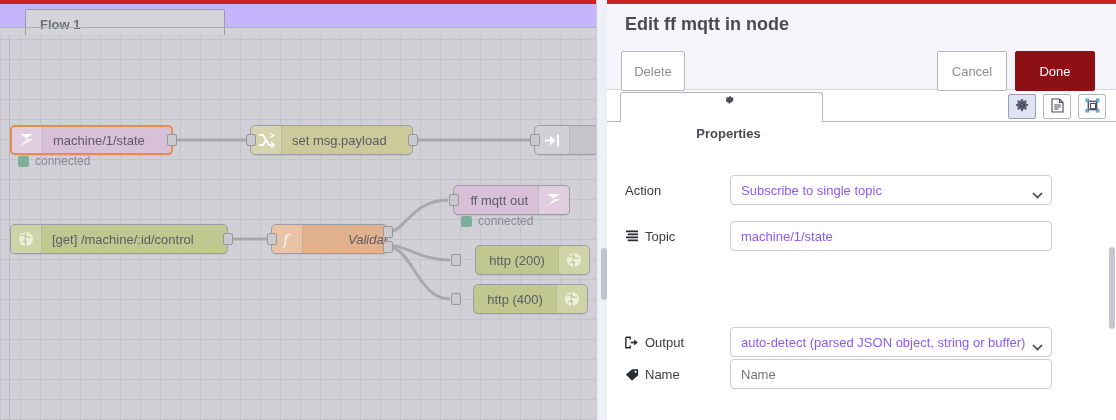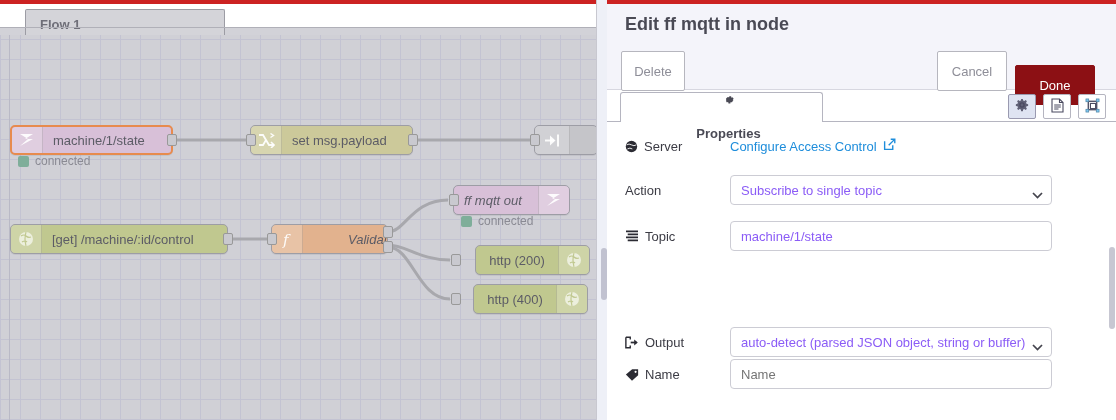--- a/index.html
+++ b/index.html
@@ -11,21 +11,21 @@
   }
   #app{position:relative;width:1116px;height:420px;}
 
   
   #canvas-area{
     position:absolute;left:0;top:0;width:600px;height:420px;
     overflow:hidden;background:#d2d2d8;
   }
   #tabbar{
     position:absolute;left:0;top:0;width:600px;height:28px;
-    background:#ffffff;
+    background:#c4b5fd;
     border-top:4px solid #cc2222;
     box-sizing:border-box;
   }
   #tabbar:after{
     content:"";position:absolute;left:0;bottom:0;width:100%;height:1px;
     background:#b0b0b8;
   }
   #tab-flow1{
     position:absolute;left:25px;top:5px;width:200px;height:30px;
     background:#d4d4d9;
@@ -125,21 +125,21 @@
     box-sizing:border-box;
   }
   .btn{
     position:absolute;box-sizing:border-box;
     height:40px;border-radius:2px;
     display:flex;align-items:center;justify-content:center;
     font-size:13px;cursor:pointer;
   }
   #btn-delete{left:14px;top:6px;width:64px;background:#fff;border:1px solid #b6b6be;color:#8e8e98;}
   #btn-cancel{left:330px;top:6px;width:70px;background:#fff;border:1px solid #b6b6be;color:#8e8e98;}
-  #btn-done{left:408px;top:20px;width:80px;background:#8c1014;border:1px solid #8c1014;color:#fff;}
+  #btn-done{left:408px;top:6px;width:80px;background:#8c1014;border:1px solid #8c1014;color:#fff;}
 
   #tabs-row{
     position:absolute;left:0;top:86px;width:509px;height:32px;
   }
   #tabs-row:after{
     content:"";position:absolute;left:0;bottom:0;width:509px;height:1px;background:#b5b5c0;
   }
   #tab-properties{
     position:absolute;left:13px;top:2px;width:203px;height:30px;
     background:#fff;border:1px solid #b5b5c0;border-bottom:none;
@@ -280,21 +280,21 @@
             <text x="1" y="14" font-family="DejaVu Serif, serif" font-style="italic" font-size="15" fill="#fff" opacity=".92">f</text>
           </svg>
         </div>
         <div class="lbl italic">Validate</div>
       </div>
       <div class="port" style="left:267px;top:198px;"></div>
       <div class="port" style="left:383px;top:191px;"></div>
       <div class="port" style="left:383px;top:206px;"></div>
 
       <div class="node c-mqtt" style="left:453px;top:150px;width:117px;">
-        <div class="lbl" style="flex:1;text-align:left;font-style:italic;">ff mqtt out</div>
+        <div class="lbl" style="flex:1;text-align:right;">ff mqtt out</div>
         <div class="ibox right">
           <svg width="16" height="14" viewBox="0 0 16 14">
             <path d="M1 1 L14 1 L6 6 L14 6 L1 13 L9 6 Z" fill="#fff" opacity=".92"></path>
           </svg>
         </div>
       </div>
       <div class="port" style="left:449px;top:159px;"></div>
       <div class="status" style="left:461px;top:179px;">
         <span class="dot"></span>
         <span>connected</span>
@@ -387,41 +387,20 @@
               <rect x="1" y="12" width="3" height="3"></rect>
                 <rect x="12" y="12" width="3" height="3"></rect>
             </g>
           </svg>
         </span>
       </div>
     </div>
 
     <div id="form">
 
-      <div class="row" style="top:8px;">
-        <div class="lab">
-          <span>
-            <svg width="13" height="13" viewBox="0 0 16 16">
-              <circle cx="8" cy="8" r="7" fill="#2b2b33"></circle>
-              <path d="M2 6 Q5 4 8 6 Q11 8 14 6 M3 11 Q6 9 9 11" stroke="#fff" stroke-width="1.1" fill="none"></path>
-            </svg>
-          </span>
-          <span>Server</span>
-        </div>
-        <a class="linkout" href="#">
-          <span>Configure Access Control</span>
-          <span>
-            <svg width="13" height="13" viewBox="0 0 16 16">
-              <path d="M2 4 L2 14 L12 14 L12 9" fill="none" stroke="#1e8ddb" stroke-width="1.7"></path>
-              <path d="M7 8.8 L14 2" stroke="#1e8ddb" stroke-width="1.7" fill="none"></path>
-              <path d="M9.5 1.6 L14.5 1.6 L14.5 6.6" fill="none" stroke="#1e8ddb" stroke-width="1.7"></path>
-            </svg>
-          </span>
-        </a>
-      </div>
 
       <div class="row" style="top:52px;">
         <div class="lab">
           <span>Action</span>
         </div>
         <span class="selwrap">
           <select class="ctl" style="width:322px;">
             <option>Subscribe to single topic</option>
           </select>
           <span class="chev">

